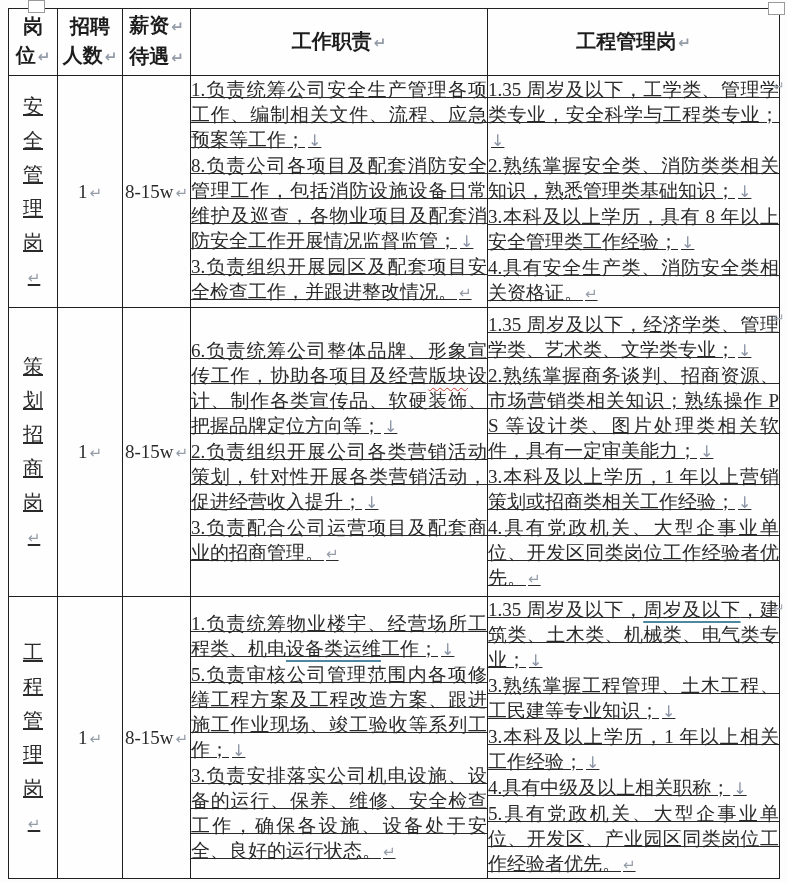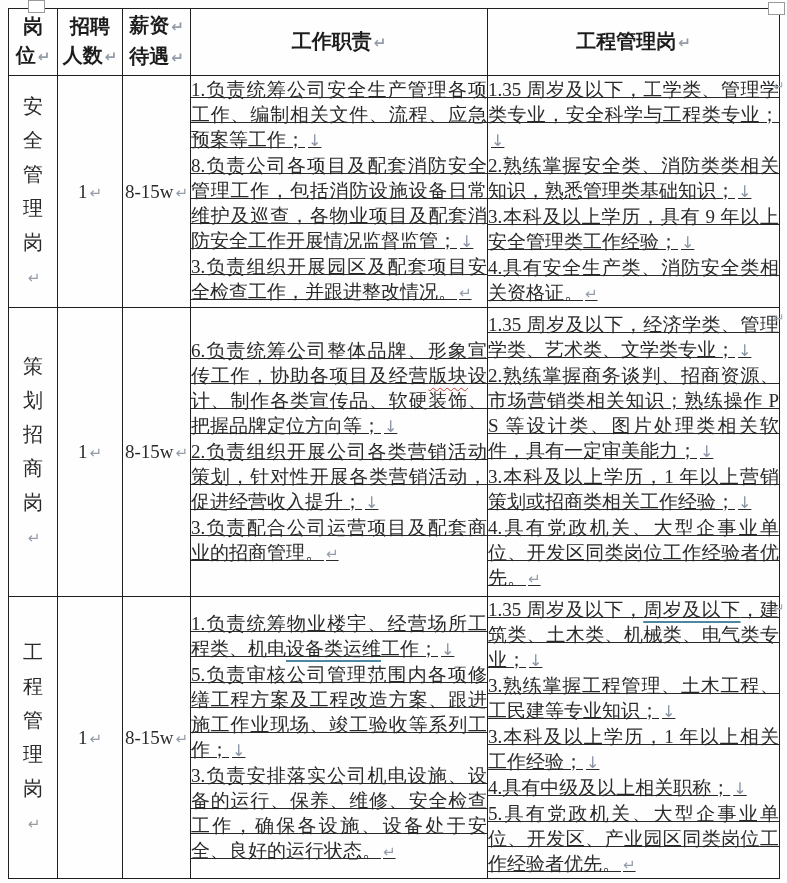--- a/index.html
+++ b/index.html
@@ -35,20 +35,21 @@
   td.pos {
     text-align: center;
     font-size: 20px;
   }
   .pos-text {
     width: 1.1em;
     margin: 4px auto;
     word-break: break-all;
     line-height: 34px;
     text-align: center;
+    text-decoration: underline;
   }
   td.num, td.sal {
     text-align: center;
     font-size: 19px;
     font-family: "Liberation Serif", "DejaVu Serif", serif;
   }
   td.body-cell {
     font-size: 19px;
     line-height: 25px;
     padding: 4px 8px;
@@ -145,21 +146,21 @@
           <td class="num"><span>1</span><span class="mark">↵</span></td>
           <td class="sal"><span>8-15w</span><span class="mark">↵</span></td>
           <td class="body-cell">
             <div class="para"><span>1.负责统筹公司安全生产管理各项工作、编制相关文件、流程、应急预案等工作；</span><span class="lb-mark">↓</span></div>
             <div class="para"><span>8.负责公司各项目及配套消防安全管理工作，包括消防设施设备日常维护及巡查，各物业项目及配套消防安全工作开展情况监督监管；</span><span class="lb-mark">↓</span></div>
             <div class="para"><span>3.负责组织开展园区及配套项目安全检查工作，并跟进整改情况。</span><span class="mark">↵</span></div>
           </td>
           <td class="body-cell">
             <div class="para"><span>1.35 周岁及以下，工学类、管理学类专业，安全科学与工程类专业；</span><span class="lb-mark">↓</span></div>
             <div class="para"><span>2.熟练掌握安全类、消防类类相关知识，熟悉管理类基础知识；</span><span class="lb-mark">↓</span></div>
-            <div class="para"><span>3.本科及以上学历，具有 9 年以上安全管理类工作经验；</span><span class="lb-mark">↓</span></div>
+            <div class="para"><span>3.本科及以上学历，具有 8 年以上安全管理类工作经验；</span><span class="lb-mark">↓</span></div>
             <div class="para"><span>4.具有安全生产类、消防安全类相关资格证。</span><span class="mark">↵</span></div>
           </td>
         </tr>
         <tr style="height: 289px;">
           <td class="pos">
             <div class="pos-text">策划招商岗<span class="mark">↵</span></div>
           </td>
           <td class="num"><span>1</span><span class="mark">↵</span></td>
           <td class="sal"><span>8-15w</span><span class="mark">↵</span></td>
           <td class="body-cell">

